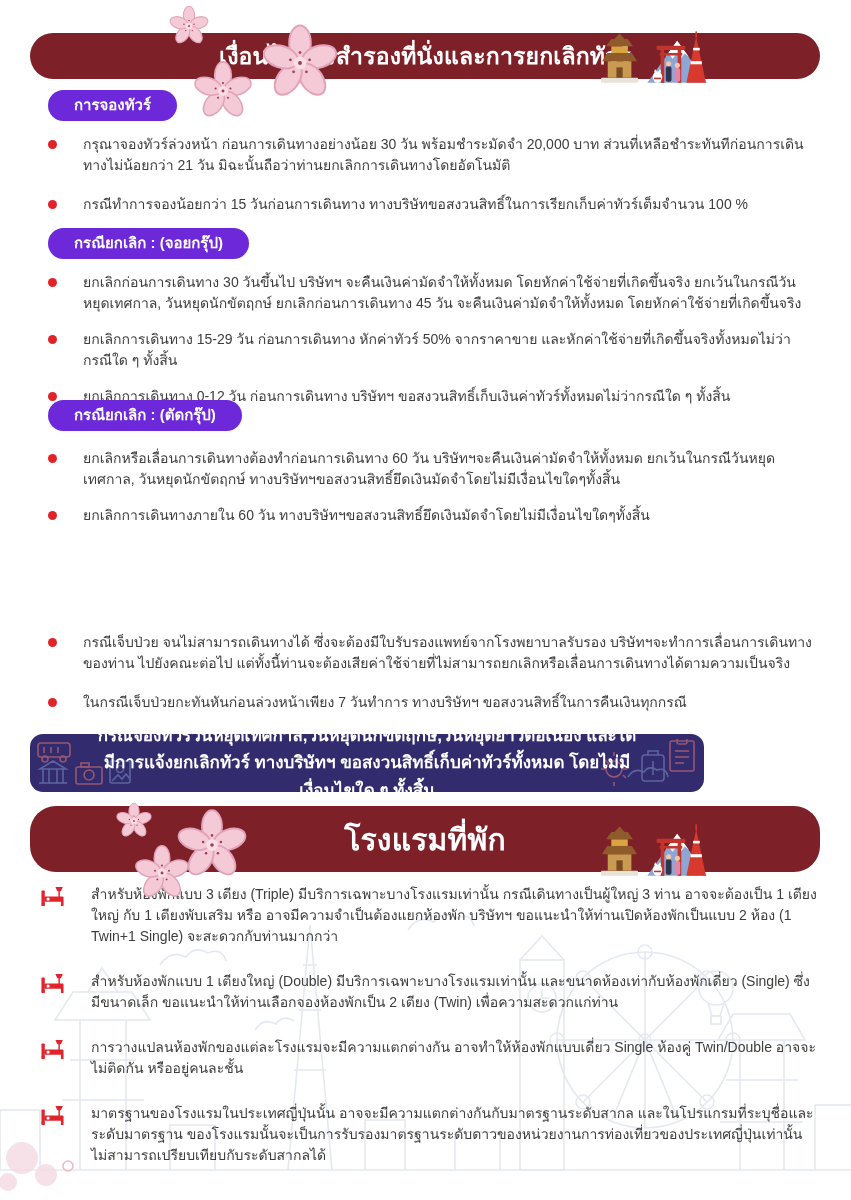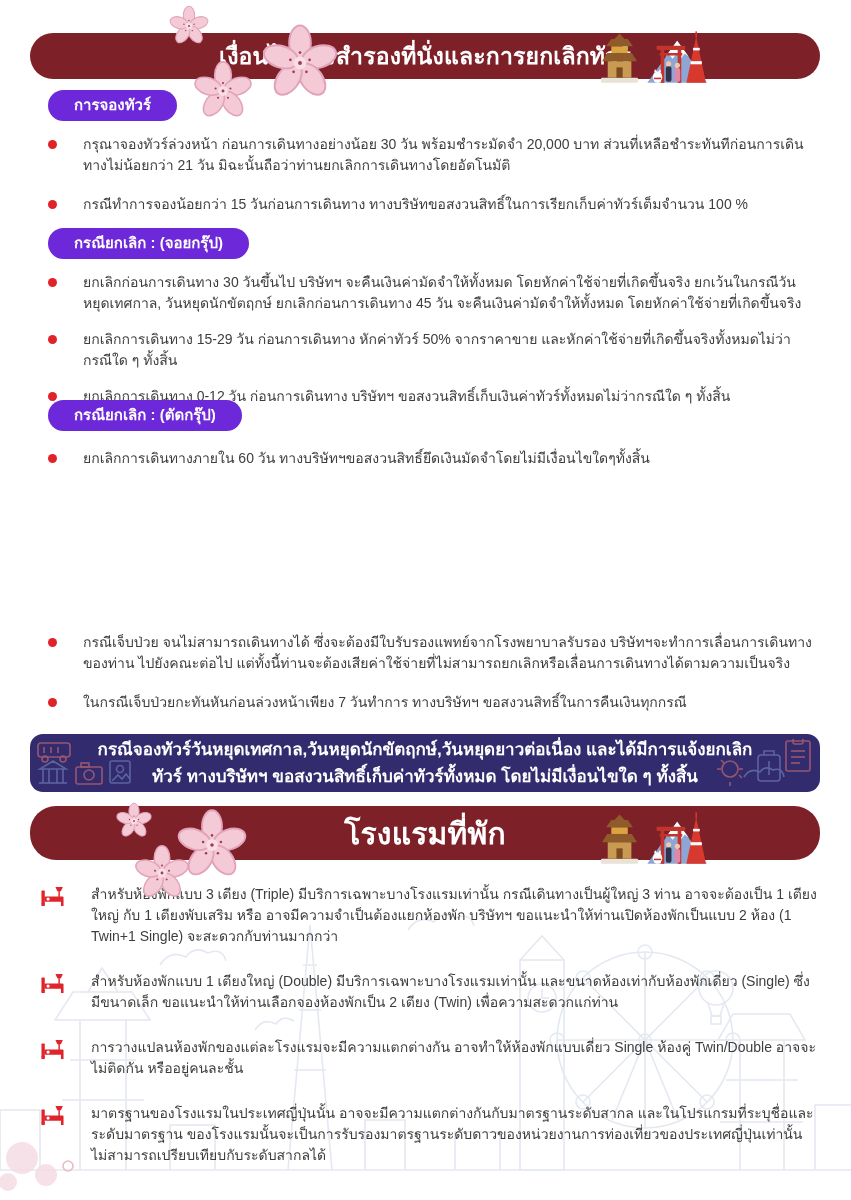--- a/index.html
+++ b/index.html
@@ -10,21 +10,21 @@
   }
   .layer{position:absolute;left:0;top:0;width:851px;height:1200px;z-index:1;}
   
   #bg-art{position:absolute;left:0;top:870px;width:851px;height:330px;z-index:0;}
   
   .banner{
     position:absolute;left:30px;width:790px;background:#7d2027;border-radius:26px;
     display:flex;align-items:center;justify-content:center;color:#fff;
   }
   #banner1{top:33px;height:46px;}
-  #banner2{top:806px;height:54px;}
+  #banner2{top:806px;height:66px;}
   .banner-title{font-weight:bold;letter-spacing:.2px;z-index:2;text-align:center;}
   #banner1 .banner-title{font-size:23px;}
   #banner2 .banner-title{font-size:30px;}
   .blossoms{position:absolute;pointer-events:none;z-index:3;}
   #banner1 .blossoms{left:100px;top:-28px;width:250px;height:120px;}
   #banner2 .blossoms{left:55px;top:-6px;width:220px;height:105px;}
   .banner-art{position:absolute;right:112px;bottom:-6px;width:108px;height:62px;z-index:3;}
   
   .pill{
     position:absolute;left:48px;background:#6d28d9;color:#fff;font-weight:bold;
@@ -34,21 +34,21 @@
   .blist{position:absolute;left:48px;right:32px;margin:0;padding:0;list-style:none;}
   .blist li{display:flex;gap:26px;align-items:flex-start;}
   .dot{flex:none;width:9px;height:9px;border-radius:50%;background:#e02329;margin-top:6px;}
   .btxt{font-size:14px;line-height:21px;color:#3d3d3c;}
   #list1 li,#list4 li{margin-bottom:18px;}
   #list2 li,#list3 li{margin-bottom:15px;}
   #hotel-list li{margin-bottom:24px;}
   #hotel-list .bed{flex:none;width:25px;height:23px;margin-top:1px;}
   
   .notice{
-    position:absolute;left:30px;top:734px;width:790px;height:58px;background:#322b6e;
+    position:absolute;left:30px;top:734px;width:674px;height:58px;background:#322b6e;
     border-radius:13px;display:flex;align-items:center;justify-content:center;
     color:#fff;font-weight:bold;font-size:17px;line-height:1.6;text-align:center;
     padding:0;box-sizing:border-box;
   }
   .notice-text{display:block;padding:0 66px;z-index:2;}
   .doodle{position:absolute;top:5px;width:100px;height:48px;opacity:.75;z-index:1;}
   .doodle.left{left:6px;}
   .doodle.right{right:6px;}
 </style>
 </head>
@@ -212,20 +212,24 @@
     <li>
         <span class="dot"></span>
         <span class="btxt">ยกเลิกการเดินทาง 0-12 วัน ก่อนการเดินทาง บริษัทฯ ขอสงวนสิทธิ์เก็บเงินค่าทัวร์ทั้งหมดไม่ว่ากรณีใด ๆ ทั้งสิ้น</span>
       </li>
   </ul>
 
   <div class="pill" style="top:400px">กรณียกเลิก : (ตัดกรุ๊ป)</div>
   <ul class="blist" id="list3" style="top:448px">
     <li>
         <span class="dot"></span>
+        <span class="btxt">ยกเลิกหรือเลื่อนการเดินทางต้องทำก่อนการเดินทาง 60 วัน บริษัทฯจะคืนเงินค่ามัดจำให้ทั้งหมด ยกเว้นในกรณีวันหยุดเทศกาล, วันหยุดนักขัตฤกษ์ ทางบริษัทฯขอสงวนสิทธิ์ยึดเงินมัดจำโดยไม่มีเงื่อนไขใดๆทั้งสิ้น</span>
+      </li>
+    <li>
+        <span class="dot"></span>
         <span class="btxt">ยกเลิกการเดินทางภายใน 60 วัน ทางบริษัทฯขอสงวนสิทธิ์ยึดเงินมัดจำโดยไม่มีเงื่อนไขใดๆทั้งสิ้น</span>
       </li>
   </ul>
 
   <ul class="blist" id="list4" style="top:632px">
     <li>
         <span class="dot"></span>
         <span class="btxt">กรณีเจ็บป่วย จนไม่สามารถเดินทางได้ ซึ่งจะต้องมีใบรับรองแพทย์จากโรงพยาบาลรับรอง บริษัทฯจะทำการเลื่อนการเดินทางของท่าน ไปยังคณะต่อไป แต่ทั้งนี้ท่านจะต้องเสียค่าใช้จ่ายที่ไม่สามารถยกเลิกหรือเลื่อนการเดินทางได้ตามความเป็นจริง</span>
       </li>
     <li>

